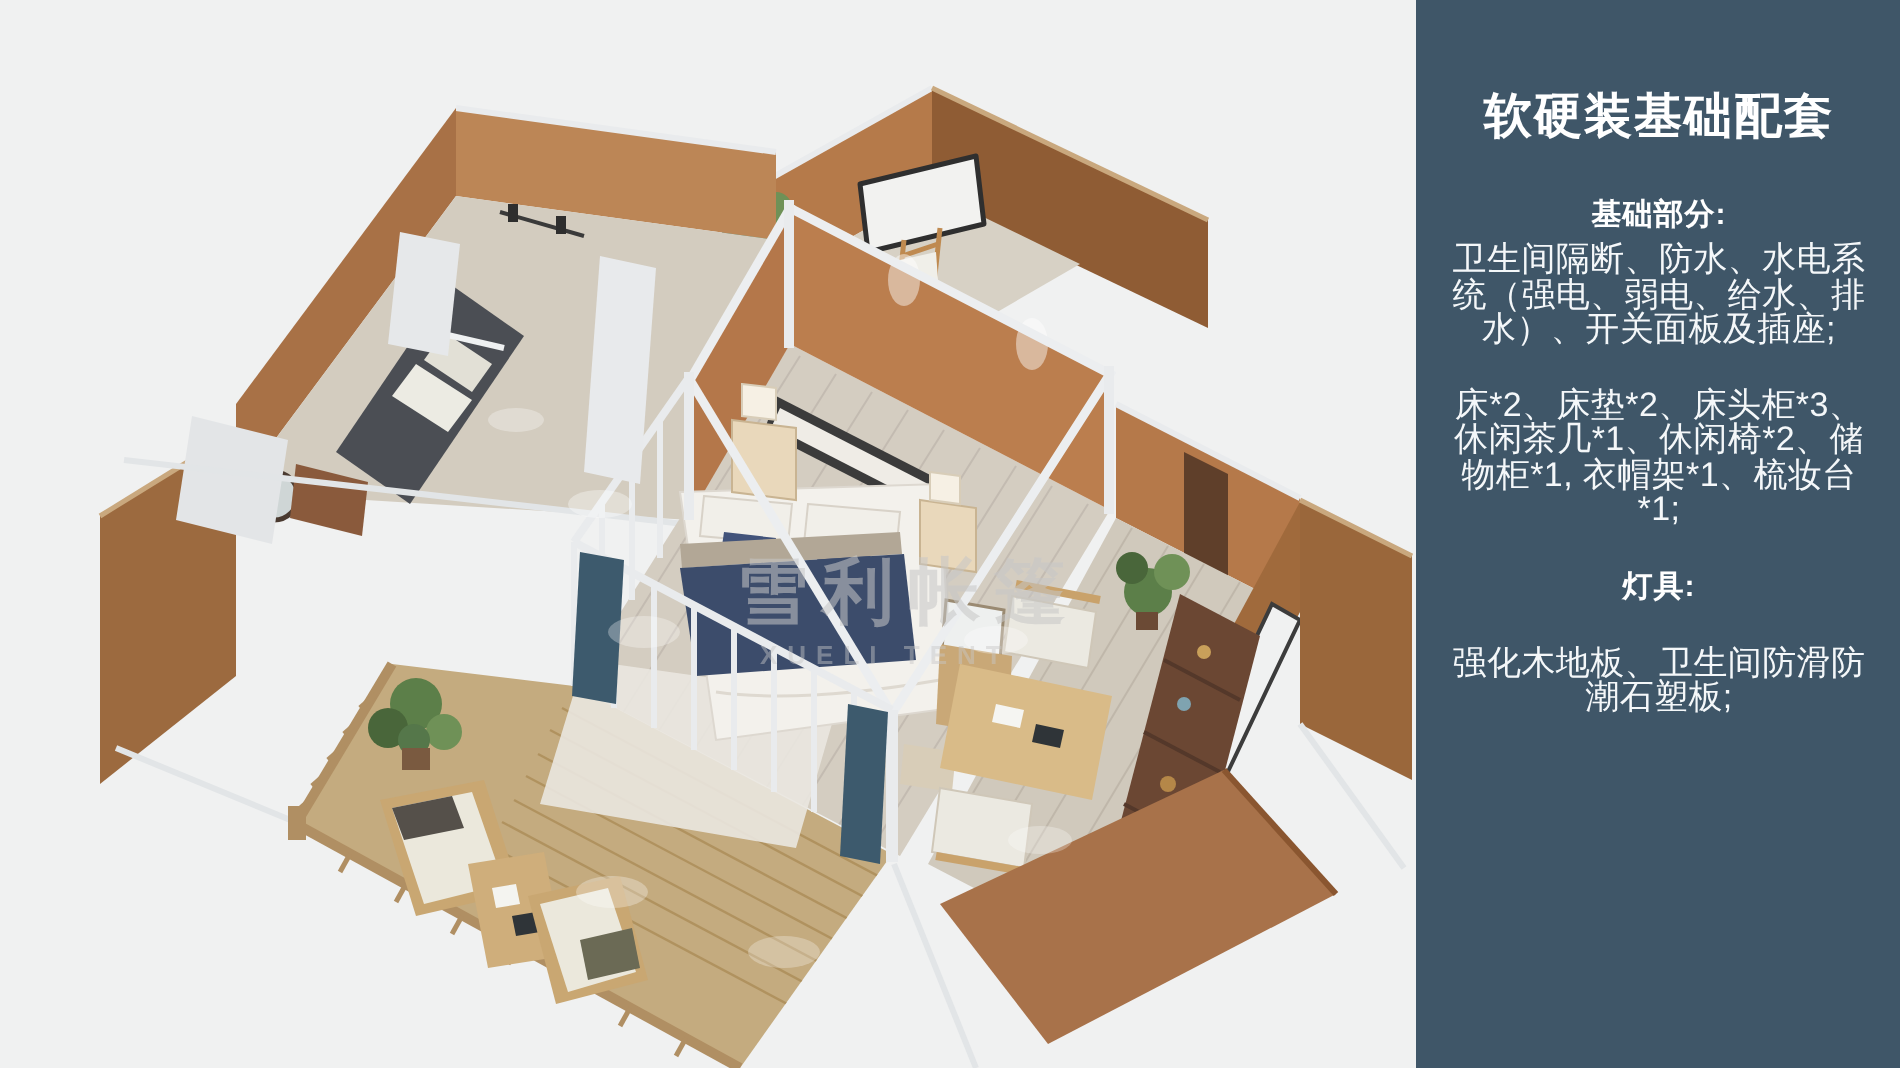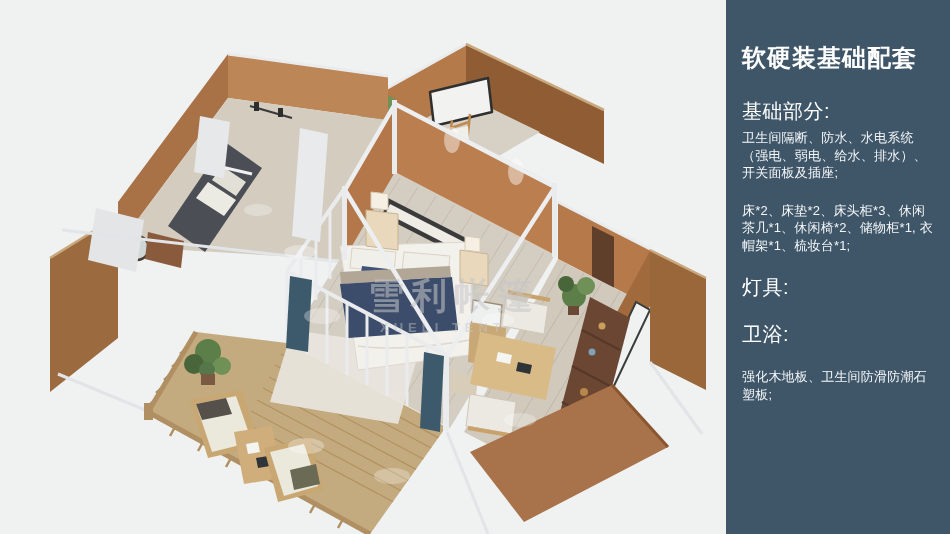--- a/index.html
+++ b/index.html
@@ -1,24 +1,24 @@
 <!DOCTYPE html>
 <html><head>
 <meta charset="utf-8">
 <style>
   html,body{margin:0;padding:0;background:#e4e5e5;}
   .stage{position:relative;width:950px;height:534px;background:#f0f1f1;overflow:hidden;
          font-family:"Liberation Sans","DejaVu Sans",sans-serif;}
   .render{position:absolute;left:0;top:0;width:726px;height:534px;}
-  .panel{position:absolute;right:0;top:0;width:224px;height:534px;background:#3f5668;
-         color:#ffffff;box-sizing:border-box;padding:42px 15px 0 16px;}
+  .panel{position:absolute;right:0;top:0;width:242px;height:534px;background:#3f5668;
+         color:#ffffff;box-sizing:border-box;padding:42px 15px 0 16px;text-align:center;}
   .panel-title{font-size:24px;font-weight:bold;letter-spacing:1px;margin:0 0 24px 0;white-space:nowrap;}
   .sec{margin:0 0 20px 0;}
-  .sec h2{font-size:20px;font-weight:normal;margin:0 0 4px 0;letter-spacing:0.5px;}
-  .sec p{font-size:13px;line-height:17.5px;margin:0;letter-spacing:0.2px;color:#f4f7f9;}
+  .sec h2{font-size:15px;font-weight:bold;margin:0 0 4px 0;letter-spacing:0.5px;}
+  .sec p{font-size:17px;line-height:17.5px;margin:0;letter-spacing:0.2px;color:#f4f7f9;}
   svg text.wm{font-weight:bold;fill:#c7c7c7;opacity:0.55;letter-spacing:7px;}
   svg text.wm2{font-weight:bold;fill:#c7c7c7;opacity:0.45;letter-spacing:5px;}
 </style>
 </head>
 <body>
 
 <div class="stage">
 
   <svg class="render" viewBox="0 0 726 534" aria-hidden="true">
     <defs>
@@ -292,21 +292,20 @@
 
     <div class="sec">
       <p>床*2、床垫*2、床头柜*3、休闲茶几*1、休闲椅*2、储物柜*1, 衣帽架*1、梳妆台*1;</p>
     </div>
 
     <div class="sec">
       <h2>灯具:</h2>
     </div>
 
     <div class="sec">
-      <h2>卫浴:</h2>
     </div>
 
     <div class="sec">
       <p>强化木地板、卫生间防滑防潮石塑板;</p>
     </div>
   </aside>
 
 </div>
 
 </body></html>

